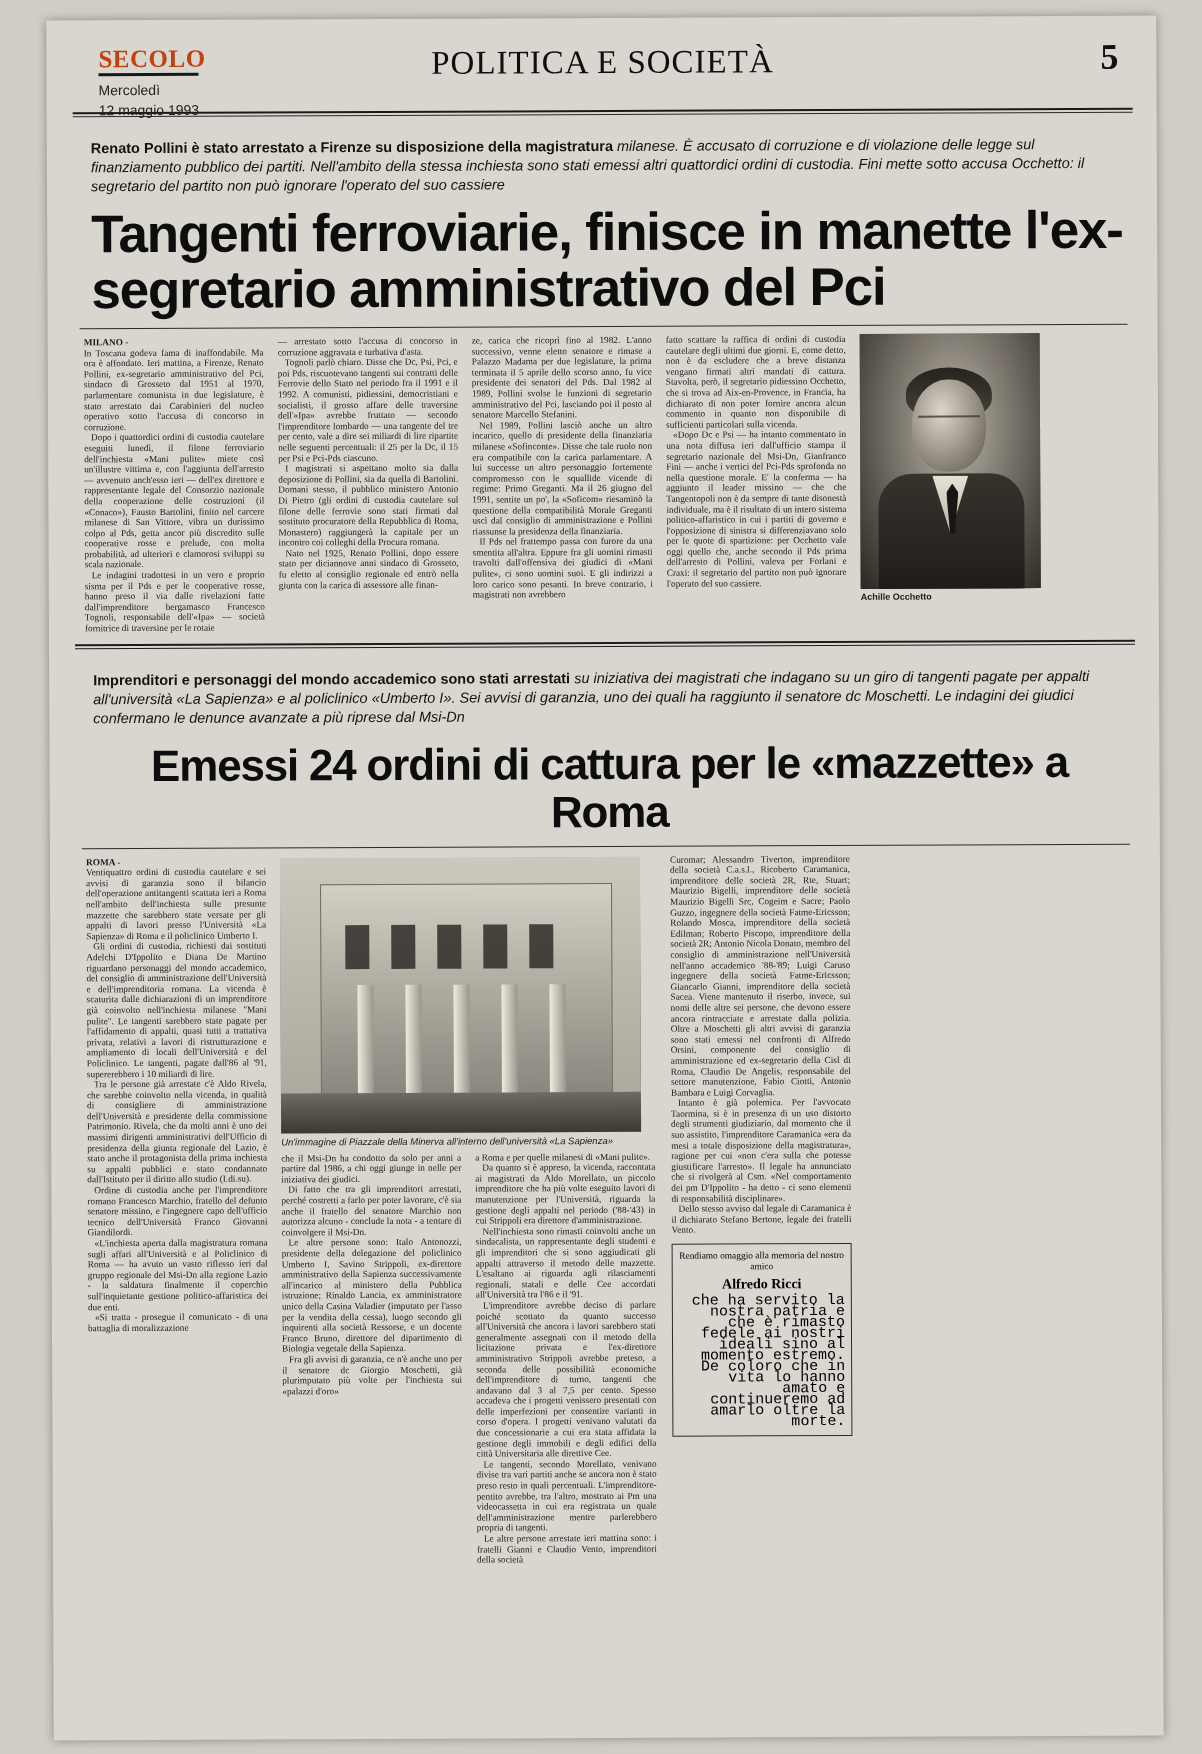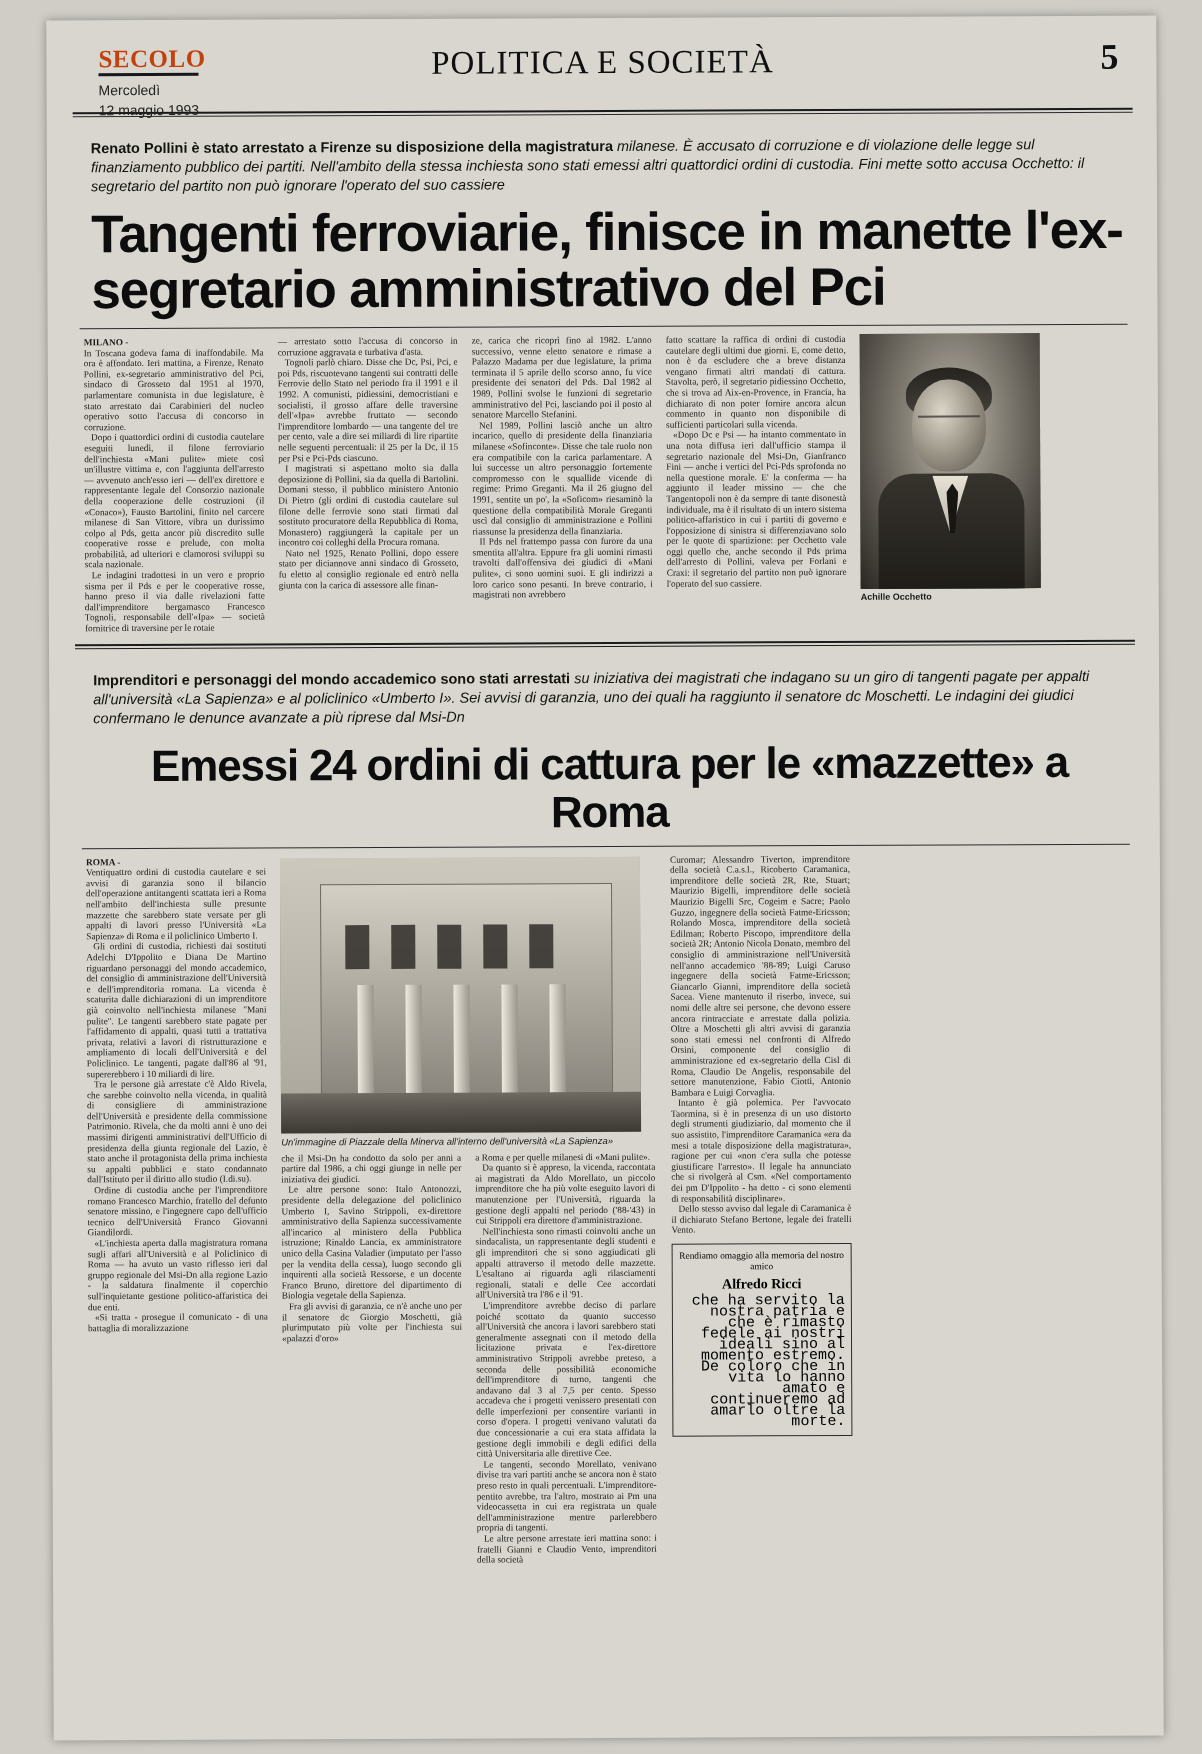--- a/index.html
+++ b/index.html
@@ -254,20 +254,21 @@
                 <div class="col2" style="left:180px"></div>
                 <div class="col2" style="left:228px"></div>
               </div>
               <div class="ground"></div>
             </div>
             <div class="caption2">Un'immagine di Piazzale della Minerva all'interno dell'università «La Sapienza»</div>
             <div class="cols" style="padding:6px 0 0 0;gap:14px">
               <div style="width:180px">
                 <div class="body-text">
                     <span style="display: block; text-indent: 0px;">che il Msi-Dn ha condotto da solo per anni a partire dal 1986, a chi oggi giunge in nelle per iniziativa dei giudici.</span>
+                    <span style="display: block; text-indent: 7px;">Di fatto che tra gli imprenditori arrestati, perché costretti a farlo per poter lavorare, c'è sia anche il fratello del senatore Marchio non autorizza alcuno - conclude la nota - a tentare di coinvolgere il Msi-Dn.</span>
                     <span style="display: block; text-indent: 7px;">Le altre persone sono: Italo Antonozzi, presidente della delegazione del policlinico Umberto I, Savino Strippoli, ex-direttore amministrativo della Sapienza successivamente all'incarico al ministero della Pubblica istruzione; Rinaldo Lancia, ex amministratore unico della Casina Valadier (imputato per l'asso per la vendita della cessa), luogo secondo gli inquirenti alla società Ressorse, e un docente Franco Bruno, direttore del dipartimento di Biologia vegetale della Sapienza.</span>
                     <span style="display: block; text-indent: 7px;">Fra gli avvisi di garanzia, ce n'è anche uno per il senatore dc Giorgio Moschetti, già plurimputato più volte per l'inchiesta sui «palazzi d'oro»</span>
                   </div>
               </div>
               <div style="width:180px">
                 <div class="body-text">
                     <span style="display: block; text-indent: 0px;">a Roma e per quelle milanesi di «Mani pulite».</span>
                     <span style="display: block; text-indent: 7px;">Da quanto si è appreso, la vicenda, raccontata ai magistrati da Aldo Morellato, un piccolo imprenditore che ha più volte eseguito lavori di manutenzione per l'Università, riguarda la gestione degli appalti nel periodo ('88-'43) in cui Strippoli era direttore d'amministrazione.</span>
                     <span style="display: block; text-indent: 7px;">Nell'inchiesta sono rimasti coinvolti anche un sindacalista, un rappresentante degli studenti e gli imprenditori che si sono aggiudicati gli appalti attraverso il metodo delle mazzette. L'esaltano ai riguarda agli rilasciamenti regionali, statali e delle Cee accordati all'Università tra l'86 e il '91.</span>
                     <span style="display: block; text-indent: 7px;">L'imprenditore avrebbe deciso di parlare poiché scottato da quanto successo all'Università che ancora i lavori sarebbero stati generalmente assegnati con il metodo della licitazione privata e l'ex-direttore amministrativo Strippoli avrebbe preteso, a seconda delle possibilità economiche dell'imprenditore di turno, tangenti che andavano dal 3 al 7,5 per cento. Spesso accadeva che i progetti venissero presentati con delle imperfezioni per consentire varianti in corso d'opera. I progetti venivano valutati da due concessionarie a cui era stata affidata la gestione degli immobili e degli edifici della città Universitaria alle direttive Cee.</span>

